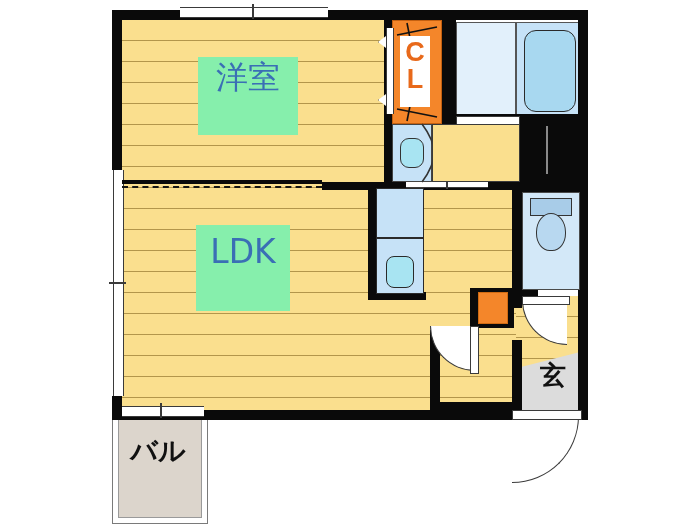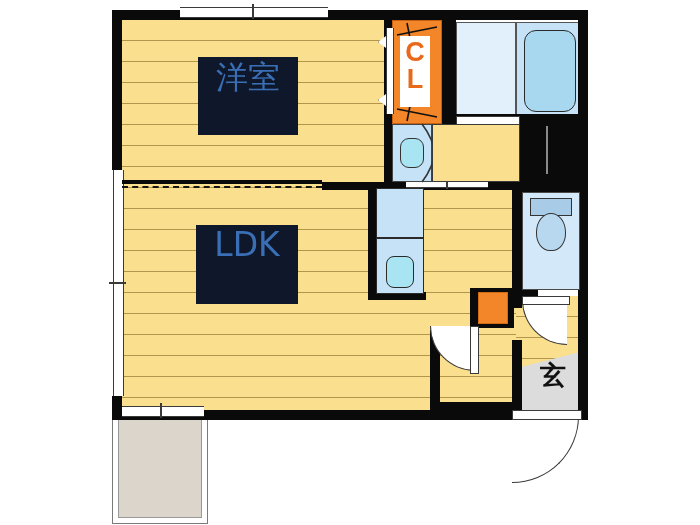--- a/index.html
+++ b/index.html
@@ -140,21 +140,21 @@
   .dashed-div {
     border-top: 2px dashed #151515;
   }
   .thinline {
     background: #8a8a8a;
   }
 
   
   .room-label {
     position: absolute;
-    background: #0f172a;
+    background: #86efac;
     color: #3a6fb5;
     text-align: center;
     font-family: "DejaVu Sans", sans-serif;
     line-height: 1.05;
     white-space: nowrap;
   }
   .room-label .l1 { display: block; }
   .room-label .l2 { display: block; }
 
   .plain-label {
@@ -308,20 +308,21 @@
 
   <div class="abs door-swing" style="left:512px; top:416px; width:66px; height:66px;
               border-radius: 0 0 100% 0; border-top:none; border-left:none;
               background:#ffffff;"></div>
   <div class="abs door-panel" style="left:512px; top:410px; width:68px; height:8px;"></div>
 
   <div class="room-label" style="left:198px; top:57px; width:100px; height:74px; font-size:32px; padding-top:4px;">
     <span class="l1">洋室</span>
   </div>
 
-  <div class="room-label" style="left:196px; top:225px; width:102px; height:76px; font-size:33px; padding-top:3px;">
+  <div class="room-label" style="left:196px; top:225px; width:94px; height:76px; font-size:33px; padding-top:10px;">
     <span class="l1">LDK</span>
   </div>
 
   <div class="plain-label" style="left:530px; top:358px; width:46px; height:34px; font-size:26px;">玄</div>
 
+  <div class="plain-label" style="left:130px; top:436px; width:56px; height:62px; font-size:27px; line-height:1.1;">バル</div>
 
 </div>
 
 </body></html>

